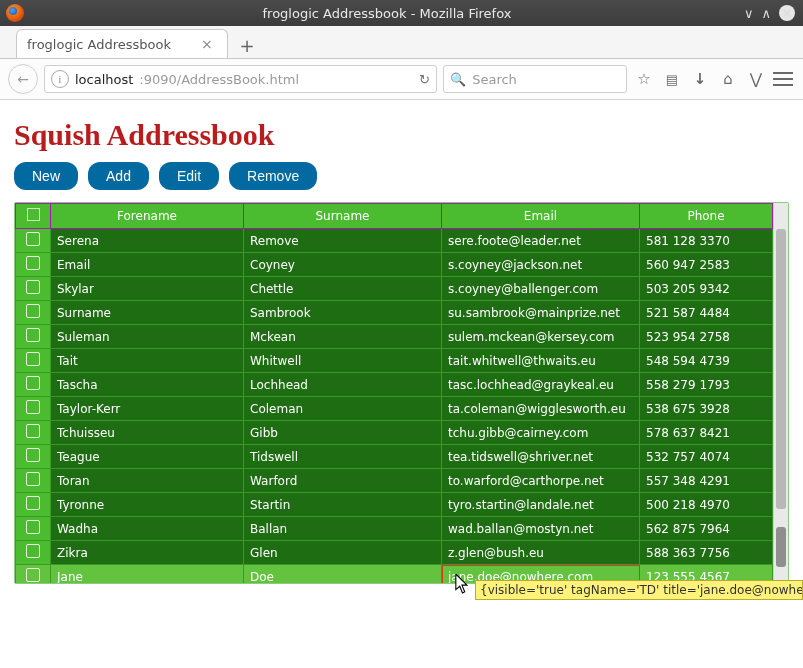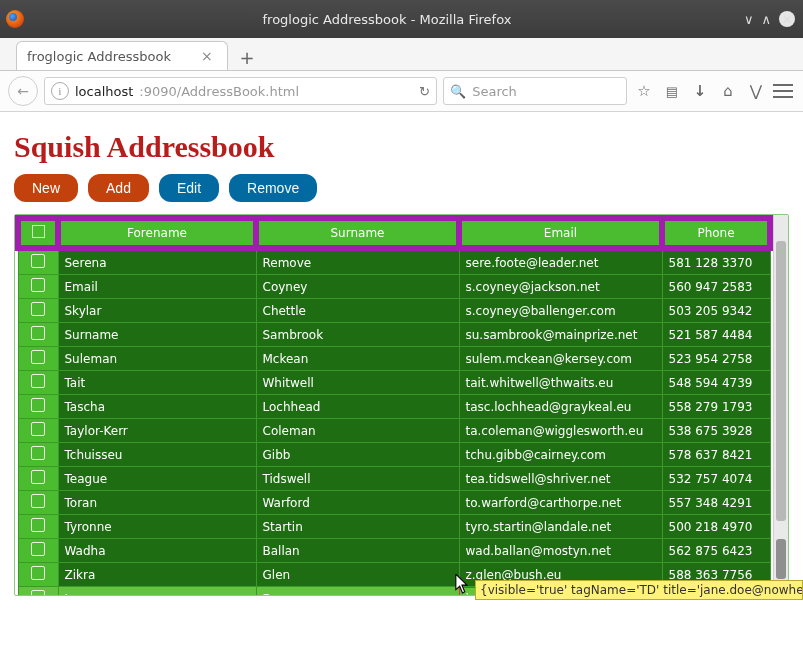--- a/index.html
+++ b/index.html
@@ -7,21 +7,21 @@
     padding: 0;
     width: 803px;
     height: 668px;
     font-family: "DejaVu Sans", "Liberation Sans", Arial, sans-serif;
     background: #f0f0f0;
     overflow: hidden;
   }
 
   
   .titlebar {
-    height: 38px;
+    height: 26px;
     background: linear-gradient(#4a4a4a, #3c3c3c);
     display: flex;
     align-items: center;
     color: #e8e8e8;
     font-size: 13px;
     position: relative;
   }
   .titlebar .ff-icon {
     width: 18px; height: 18px;
     margin: 0 6px;
@@ -143,21 +143,21 @@
     margin:4px 0 10px 0;
     color:#b91c1c;
   }
   .toolbar { display:flex; gap:10px; margin-bottom:12px;}
   .btn {
     border:none;
     border-radius:12px;
     padding:6px 18px;
     font-size:14px;
     color:#fff;
-    background:#c2410c;
+    background:#0369a1;
   }
   .btn.disabled { background:#0369a1; color:#f1fbef; }
 
   
   .table-wrap{
     border:1px solid #8cc981;
     border-radius:2px;
     background:#fff;
     height:380px;
     display:flex;
@@ -172,21 +172,21 @@
     border-collapse:collapse;
     font-size:12px;
     color:#fff;
   }
   table.addr thead th{
     background:#4bbb2f;
     color:#fff;
     font-weight:normal;
     text-align:center;
     padding:4px 6px;
-    border:6px solid #a21caf;
+    border:1px solid #a21caf;
     font-size:12px;
   }
   table.addr thead th.chkcol{ width:22px; }
   table.addr thead th.chkcol .hdr-chk{
     width:11px; height:11px; border:1px solid #cdeac1; display:inline-block;
   }
   table.addr tbody td{
     background:#1f6d13;
     border:1px solid #3a9a28;
     padding:3px 6px;
@@ -408,21 +408,21 @@
               <td class="col-forename">Tyronne</td>
               <td class="col-surname">Startin</td>
               <td class="col-email">tyro.startin@landale.net</td>
               <td class="col-phone">500 218 4970</td>
             </tr>
             <tr>
               <td class="chkcell"><span class="row-chk"></span></td>
               <td class="col-forename">Wadha</td>
               <td class="col-surname">Ballan</td>
               <td class="col-email">wad.ballan@mostyn.net</td>
-              <td class="col-phone">562 875 6423</td>
+              <td class="col-phone">562 875 7964</td>
             </tr>
             <tr>
               <td class="chkcell"><span class="row-chk"></span></td>
               <td class="col-forename">Zikra</td>
               <td class="col-surname">Glen</td>
               <td class="col-email">z.glen@bush.eu</td>
               <td class="col-phone">588 363 7756</td>
             </tr>
             <tr class="highlight">
               <td class="chkcell"><span class="row-chk"></span></td>

